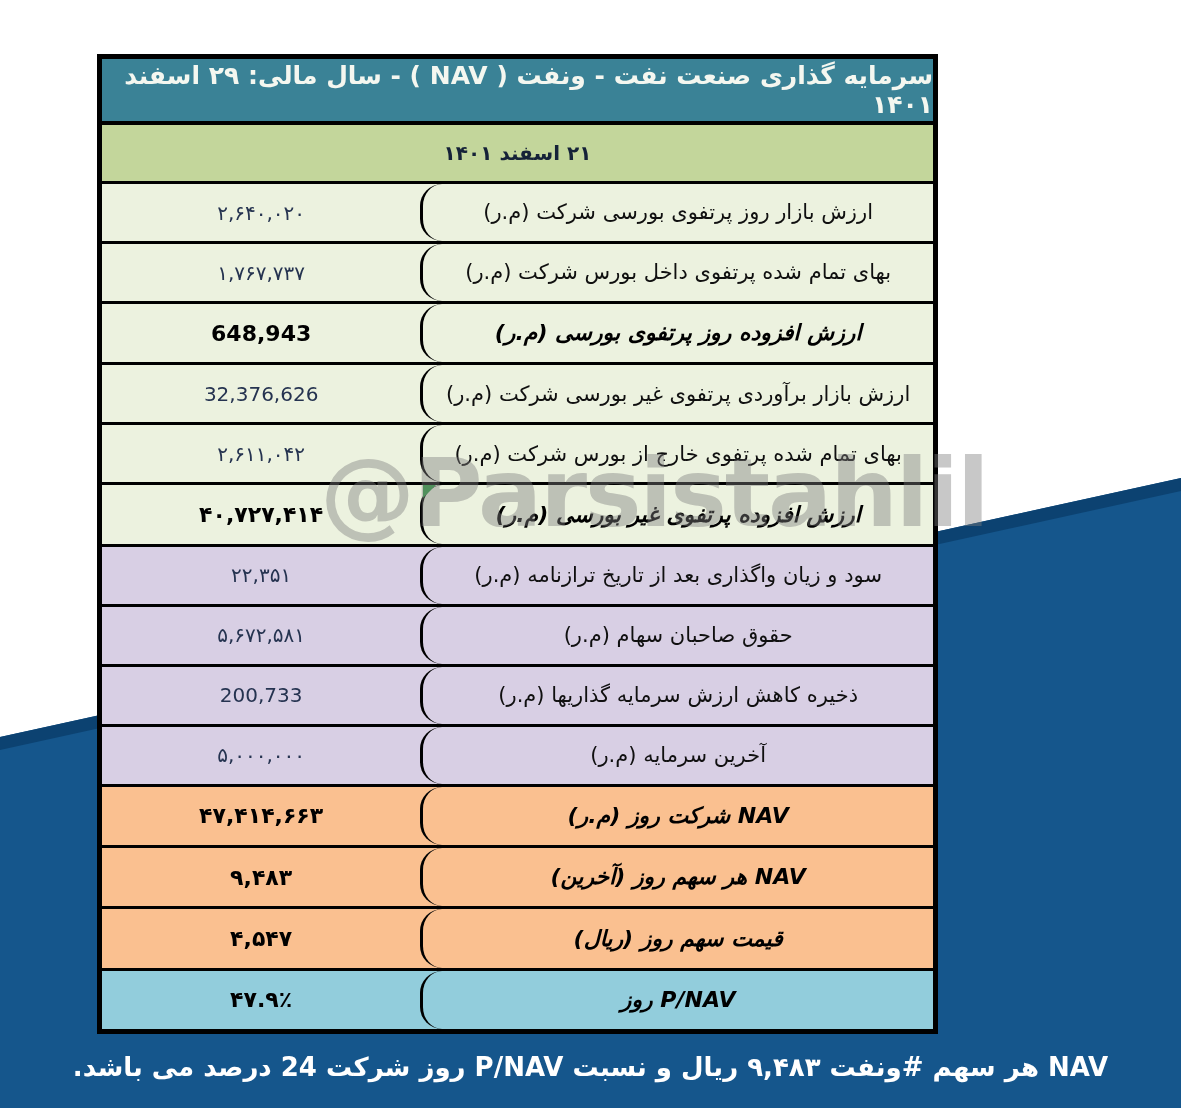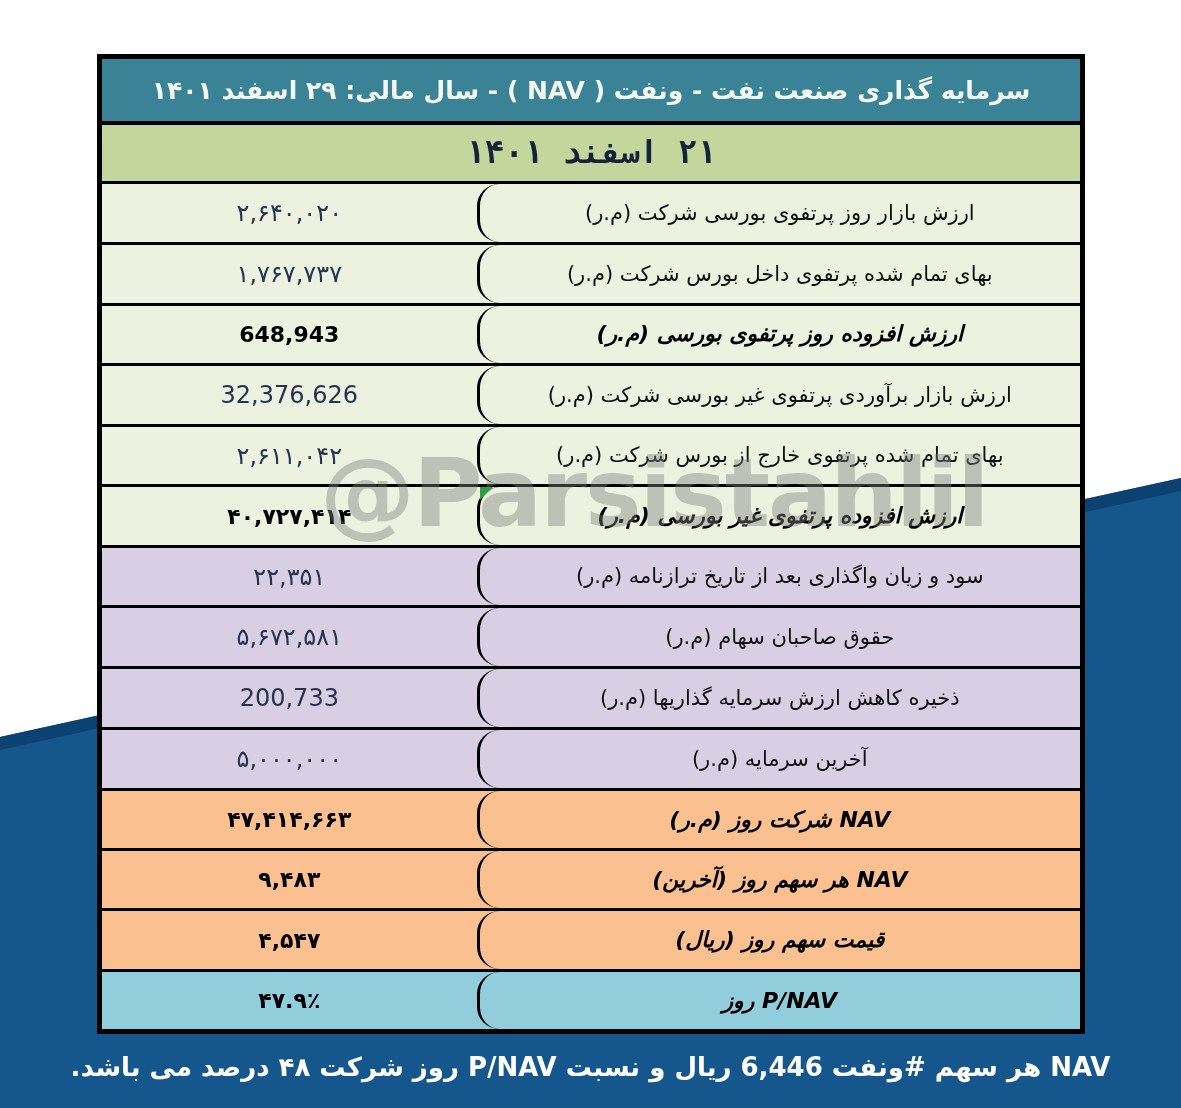--- a/index.html
+++ b/index.html
@@ -1,35 +1,35 @@
 <!DOCTYPE html>
 <html lang="fa"><head>
 <meta charset="utf-8">
 <style>
   html,body{margin:0;padding:0;}
   body{font-family:"DejaVu Sans",sans-serif;background:#ffffff;}
   .stage{position:relative;width:1181px;height:1108px;overflow:hidden;background:#ffffff;}
   .bg{position:absolute;inset:0;z-index:0;}
   
   .nav-table{
-    position:absolute;left:97px;top:54px;width:988px;height:980px;
+    position:absolute;left:97px;top:54px;width:841px;height:980px;
     border:5px solid #000;background:#fca5a5;z-index:2;
     display:flex;flex-direction:column;box-sizing:border-box;direction:rtl;
   }
   .row-title{height:62px;flex:0 0 62px;background:#3a8296;display:flex;align-items:center;justify-content:center;}
   .row-title .t{color:#f4f7f0;font-weight:bold;font-size:25px;}
   .row-date{height:56px;flex:0 0 56px;background:#c3d69b;border-top:4px solid #000;
     display:flex;align-items:center;justify-content:center;}
-  .row-date .t{color:#152238;font-weight:bold;font-size:32px;font-family:Liberation Mono, monospace;}
+  .row-date .t{color:#152238;font-weight:bold;font-size:20px;}
   .drow{flex:1 1 auto;display:flex;border-top:3px solid #000;min-height:0;}
   .cell{display:flex;align-items:center;justify-content:center;box-sizing:border-box;position:relative;}
   .cell-label{width:61.7%;border-left:3px solid #000;padding:0 14px;border-radius:22px;}
   .cell-value{width:38.3%;direction:ltr;}
   .cell-label .t{font-size:21px;color:#101010;text-align:center;line-height:1.25;}
-  .cell-value .t{font-size:24px;color:#253350;}
+  .cell-value .t{font-size:20px;color:#253350;}
   .drow.bold .cell-label .t{font-weight:bold;font-size:22px;color:#000;font-style:italic;}
   .drow.bold .cell-value .t{font-weight:bold;font-size:22px;color:#000;}
   .g-green{background:#ecf2df;}
   .g-purple{background:#d8cfe4;}
   .g-orange{background:#fac090;}
   .g-blue{background:#92cddc;}
   
   .corner-mark{position:absolute;top:0;left:0;width:13px;height:13px;pointer-events:none;}
   
   .watermark{
@@ -192,16 +192,16 @@
       <div class="cell cell-value">
           <span class="t">۴۷.۹٪</span>
         </div>
     </div>
 
   </div>
 
   <div class="watermark">@Parsistahlil</div>
 
   <div class="footer">
-    <span class="t">NAV هر سهم #ونفت 6,446 ریال و نسبت P/NAV روز شرکت ۴۸ درصد می باشد.</span>
+    <span class="t">NAV هر سهم #ونفت ۹,۴۸۳ ریال و نسبت P/NAV روز شرکت 24 درصد می باشد.</span>
   </div>
 
 </div>
 
 </body></html>

